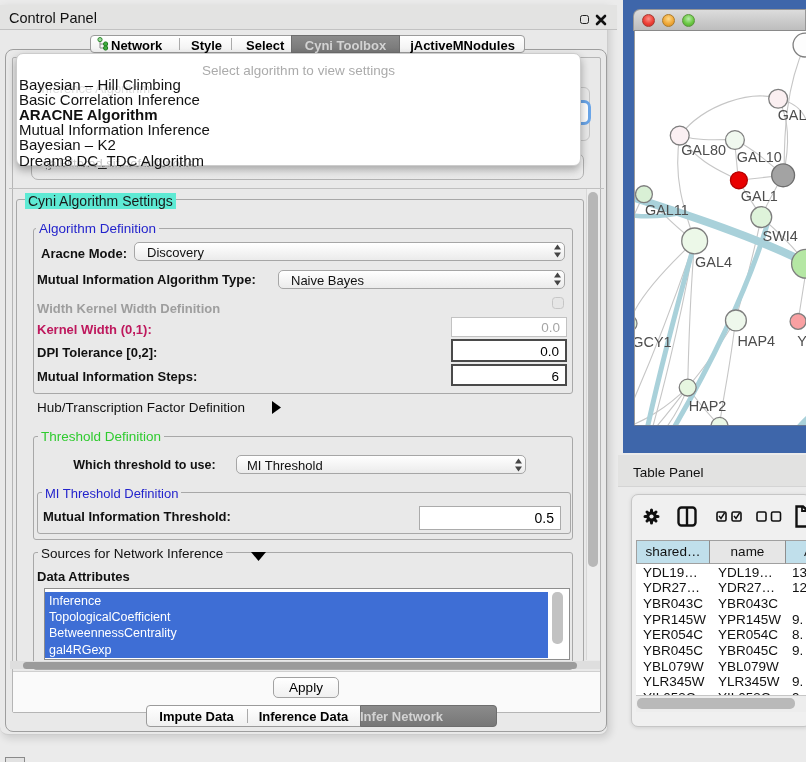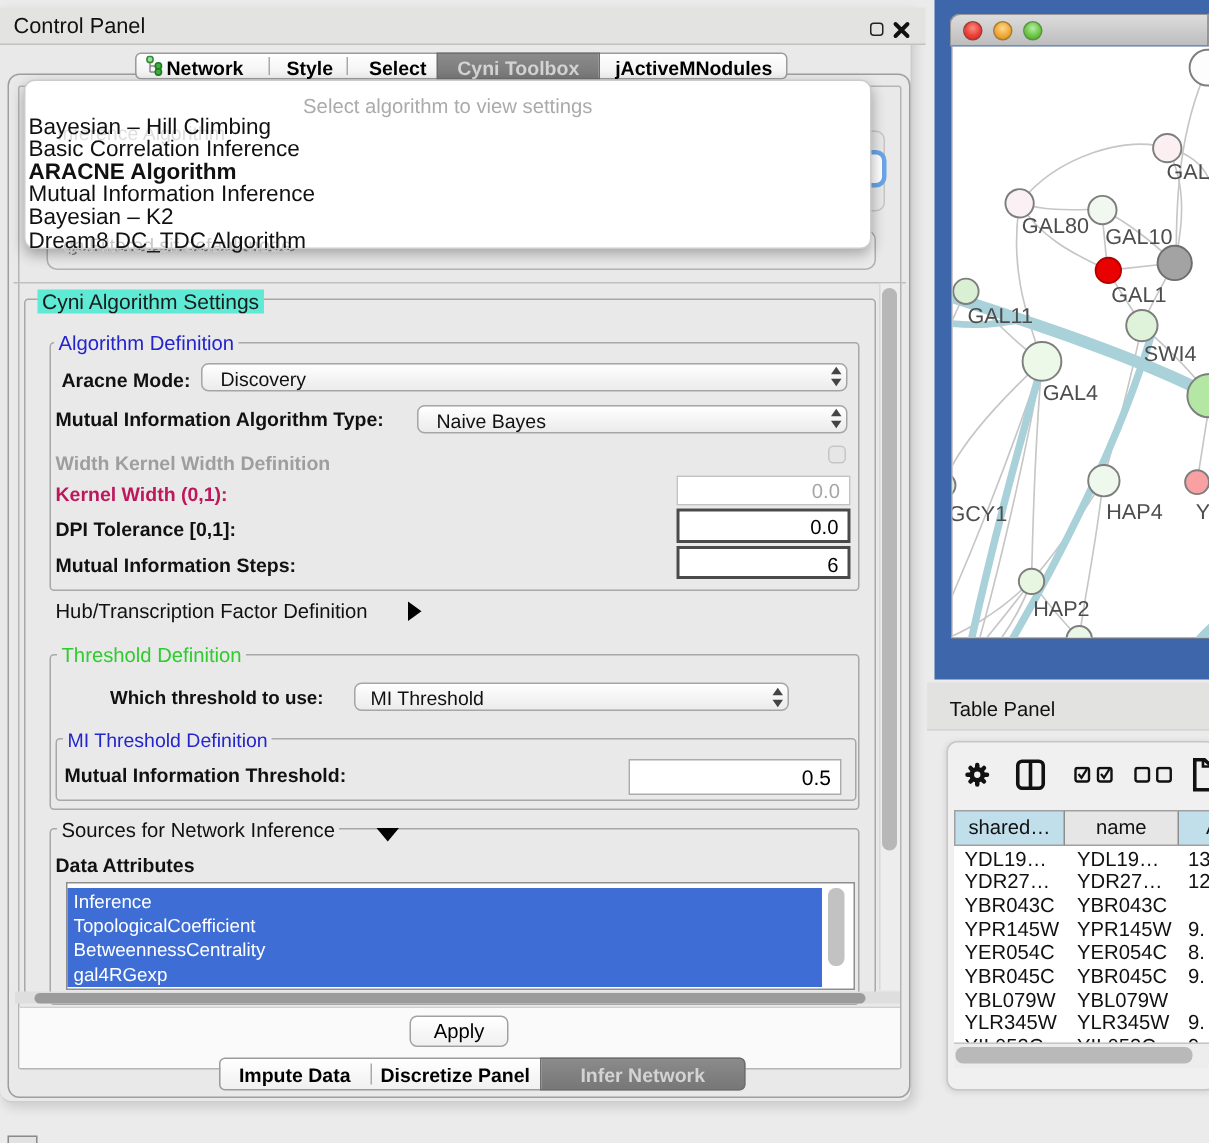--- a/index.html
+++ b/index.html
@@ -67,21 +67,21 @@
     <path d="M5.5 0.5 L9 5.5 L2 5.5 Z" fill="#444"></path>
     <path d="M5.5 13.5 L9 8.5 L2 8.5 Z" fill="#444"></path>
   </svg>
 
 <div class="a bold" style="left:37px;top:300.5px;font-size:13px;color:#9e9e9e">Width Kernel Width Definition</div>
 <div class="a" style="left:552px;top:297px;width:12px;height:12px;background:#e6e6e6;border:1.5px solid #c6c6c6;border-radius:3.5px"></div>
 
 <div class="a bold" style="left:37px;top:321.5px;font-size:13px;color:#be185d">Kernel Width (0,1):</div>
 <div class="a" style="left:451px;top:317px;width:116px;height:20px;background:#fff;border:1px solid #c2c2c2;font-size:13.5px;color:#a6a6a6;text-align:right;padding:2px 6px 0 0">0.0</div>
 
-<div class="a bold" style="left:37px;top:345px;font-size:13px;color:#111">DPI Tolerance [0,1]:</div>
+<div class="a bold" style="left:37px;top:345px;font-size:13px;color:#111">DPI Tolerance [0,2]:</div>
 <div class="a" style="left:451px;top:339px;width:116px;height:23px;background:#fff;border:2px solid #4a4a4a;font-size:13.5px;color:#000;text-align:right;padding:3px 6px 0 0">0.0</div>
 
 <div class="a bold" style="left:37px;top:369px;font-size:13px;color:#111">Mutual Information Steps:</div>
 <div class="a" style="left:451px;top:364px;width:116px;height:22px;background:#fff;border:2px solid #4a4a4a;font-size:13.5px;color:#000;text-align:right;padding:3px 6px 0 0">6</div>
 
 <div class="a" style="left:37px;top:399.5px;font-size:13.5px;color:#111">Hub/Transcription Factor Definition</div>
 <svg class="a" style="left:270px;top:400px" width="13" height="15" viewBox="0 0 13 15">
     <path d="M2 1 L11 7.5 L2 14 Z" fill="#000"></path>
   </svg>
 
@@ -119,22 +119,22 @@
 <div class="a" style="left:10px;top:661px;width:590px;height:8px;background:#dedede"></div>
 <div class="a" style="left:23px;top:662px;width:554px;height:7px;background:#9b9b9b;border-radius:3.5px"></div>
 
 <div class="a" style="left:13px;top:671px;width:587px;height:41px;background:#fafafa;border-top:1px solid #cfcfcf"></div>
 <div class="a" style="left:273px;top:677px;width:66px;height:21px;background:linear-gradient(#ffffff,#f0f0f0);border:1px solid #a2a2a2;border-radius:5px;text-align:center;font-size:13.5px;color:#000;padding-top:2px">Apply</div>
 
 <div class="a" style="left:146px;top:705px;width:351px;height:22px;background:linear-gradient(#ffffff,#f0f0f0);border:1px solid #9b9b9b;border-radius:4px"></div>
 <div class="a" style="left:360px;top:705px;width:137px;height:22px;background:linear-gradient(#8b8b8b,#777777);border:1px solid #6e6e6e;border-radius:0 4px 4px 0"></div>
 <div class="a" style="left:247px;top:709px;width:1px;height:14px;background:#aaa"></div>
 <div class="a bold" style="left:146px;top:709px;width:101px;text-align:center;font-size:13px;color:#000">Impute Data</div>
-<div class="a bold" style="left:247px;top:709px;width:113px;text-align:center;font-size:13px;color:#000">Discretize Panel</div>
-<div class="a bold" style="left:360px;top:709px;width:137px;text-align:center;font-size:13px;color:#d3d3d3">Infer Network</div>
+<div class="a bold" style="left:247px;top:709px;width:113px;text-align:center;font-size:13px;color:#000">Inference Data</div>
+<div class="a bold" style="left:360px;top:709px;width:137px;font-size:13px;color:#d3d3d3">Infer Network</div>
 
 <div class="a" style="left:5px;top:757px;width:20px;height:10px;background:#e2e2e2;border:1.5px solid #8a8a8a"></div>
 
 <div class="a" style="left:16px;top:53px;width:565px;height:113px;background:#fff;border:1px solid #cccccc;border-radius:7px 7px 7px 7px;box-shadow:0 4px 9px rgba(0,0,0,.32);z-index:20"></div>
 <div class="a" style="left:38px;top:81px;font-size:13px;color:#dedede;z-index:20">Inference Algorithm</div>
 <div class="a" style="left:42px;top:156px;font-size:13px;color:#c9c9c9;z-index:20">galFiltered.sif default node</div>
 <div class="a" style="left:16px;top:63px;width:565px;text-align:center;font-size:13.5px;color:#ababab;z-index:21">Select algorithm to view settings</div>
 <div class="a" style="left:19px;top:76.5px;font-size:15px;color:#111;line-height:15.2px;z-index:21">Bayesian – Hill Climbing<br>Basic Correlation Inference<br><b>ARACNE Algorithm</b><br>Mutual Information Inference<br>Bayesian – K2<br>Dream8 DC_TDC Algorithm</div>
 
 <div class="a" style="left:623px;top:0;width:183px;height:453px;background:#3e66aa"></div>

